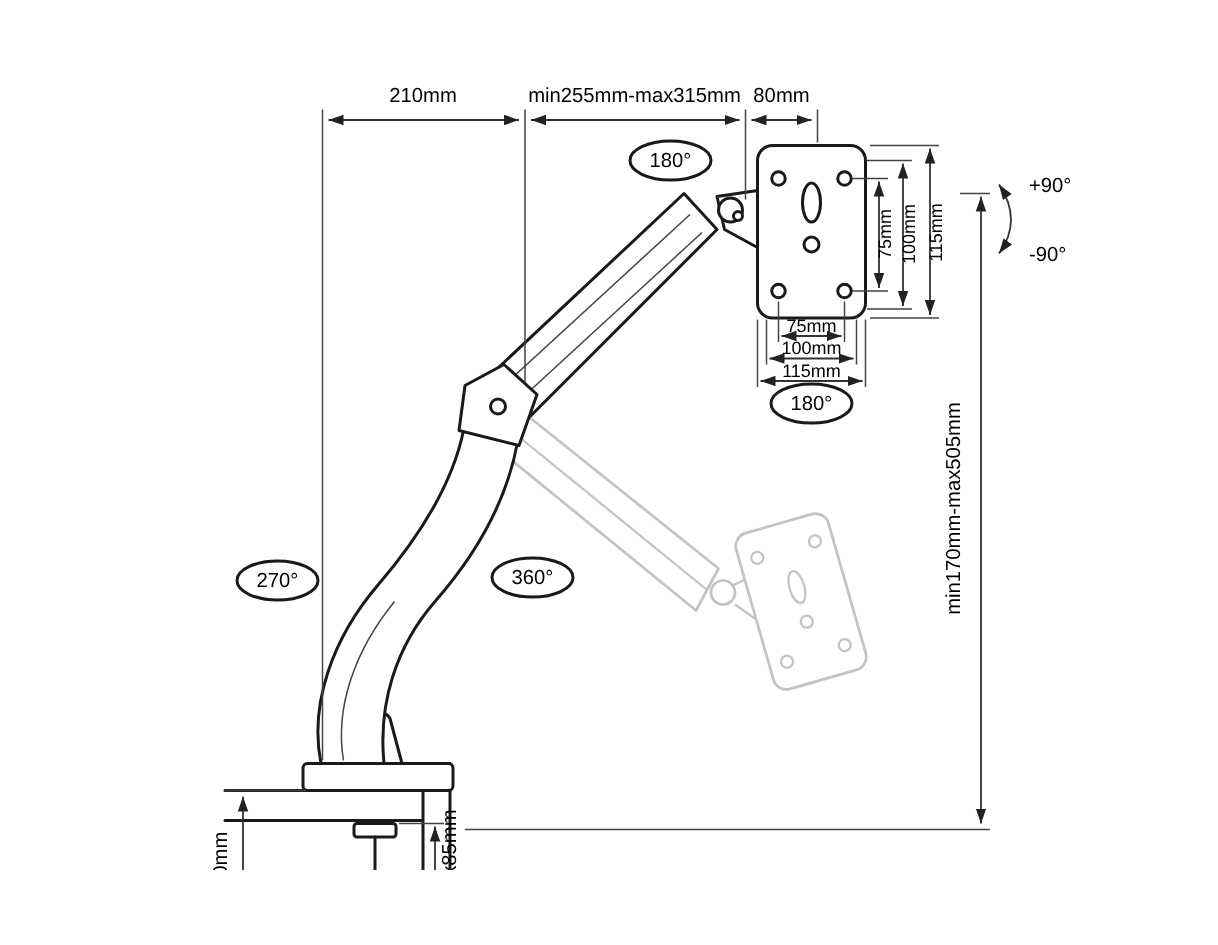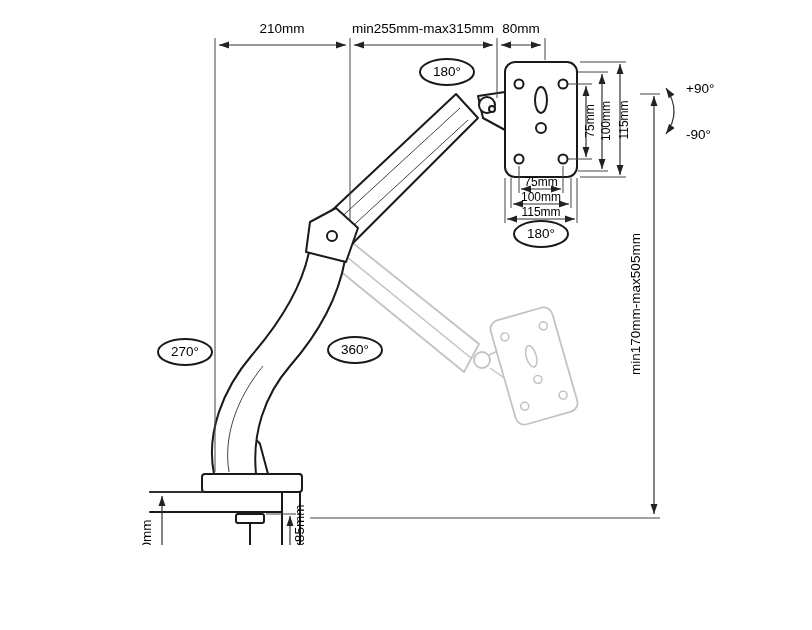--- a/index.html
+++ b/index.html
@@ -1,16 +1,16 @@
 <!DOCTYPE html>
 <html><head>
 <meta charset="utf-8">
 <style>
   html,body{margin:0;padding:0;background:#ffffff;}
-  .page{width:812px;height:545px;background:#ffffff;position:relative;overflow:hidden;}
+  .page{width:812px;height:545px;background:#ffffff;position:relative;overflow:hidden;margin-top:35px;}
   svg{display:block;}
   .ln{stroke:#1a1a1a;stroke-width:2;fill:none;stroke-linejoin:round;stroke-linecap:round;}
   .fillw{fill:#ffffff;stroke:#1a1a1a;stroke-width:2;stroke-linejoin:round;}
   .thin{stroke:#444;stroke-width:1;fill:none;}
   .dim{stroke:#333;stroke-width:1.2;fill:none;}
   .ghost{stroke:#c3c3c3;stroke-width:1.8;fill:#ffffff;stroke-linejoin:round;}
   .ghostln{stroke:#c3c3c3;stroke-width:1.5;fill:none;}
   text.t{font-family:"Liberation Sans", sans-serif;font-size:13.5px;fill:#000;}
   text.t2{font-family:"Liberation Sans", sans-serif;font-size:12px;fill:#000;}
 </style>

